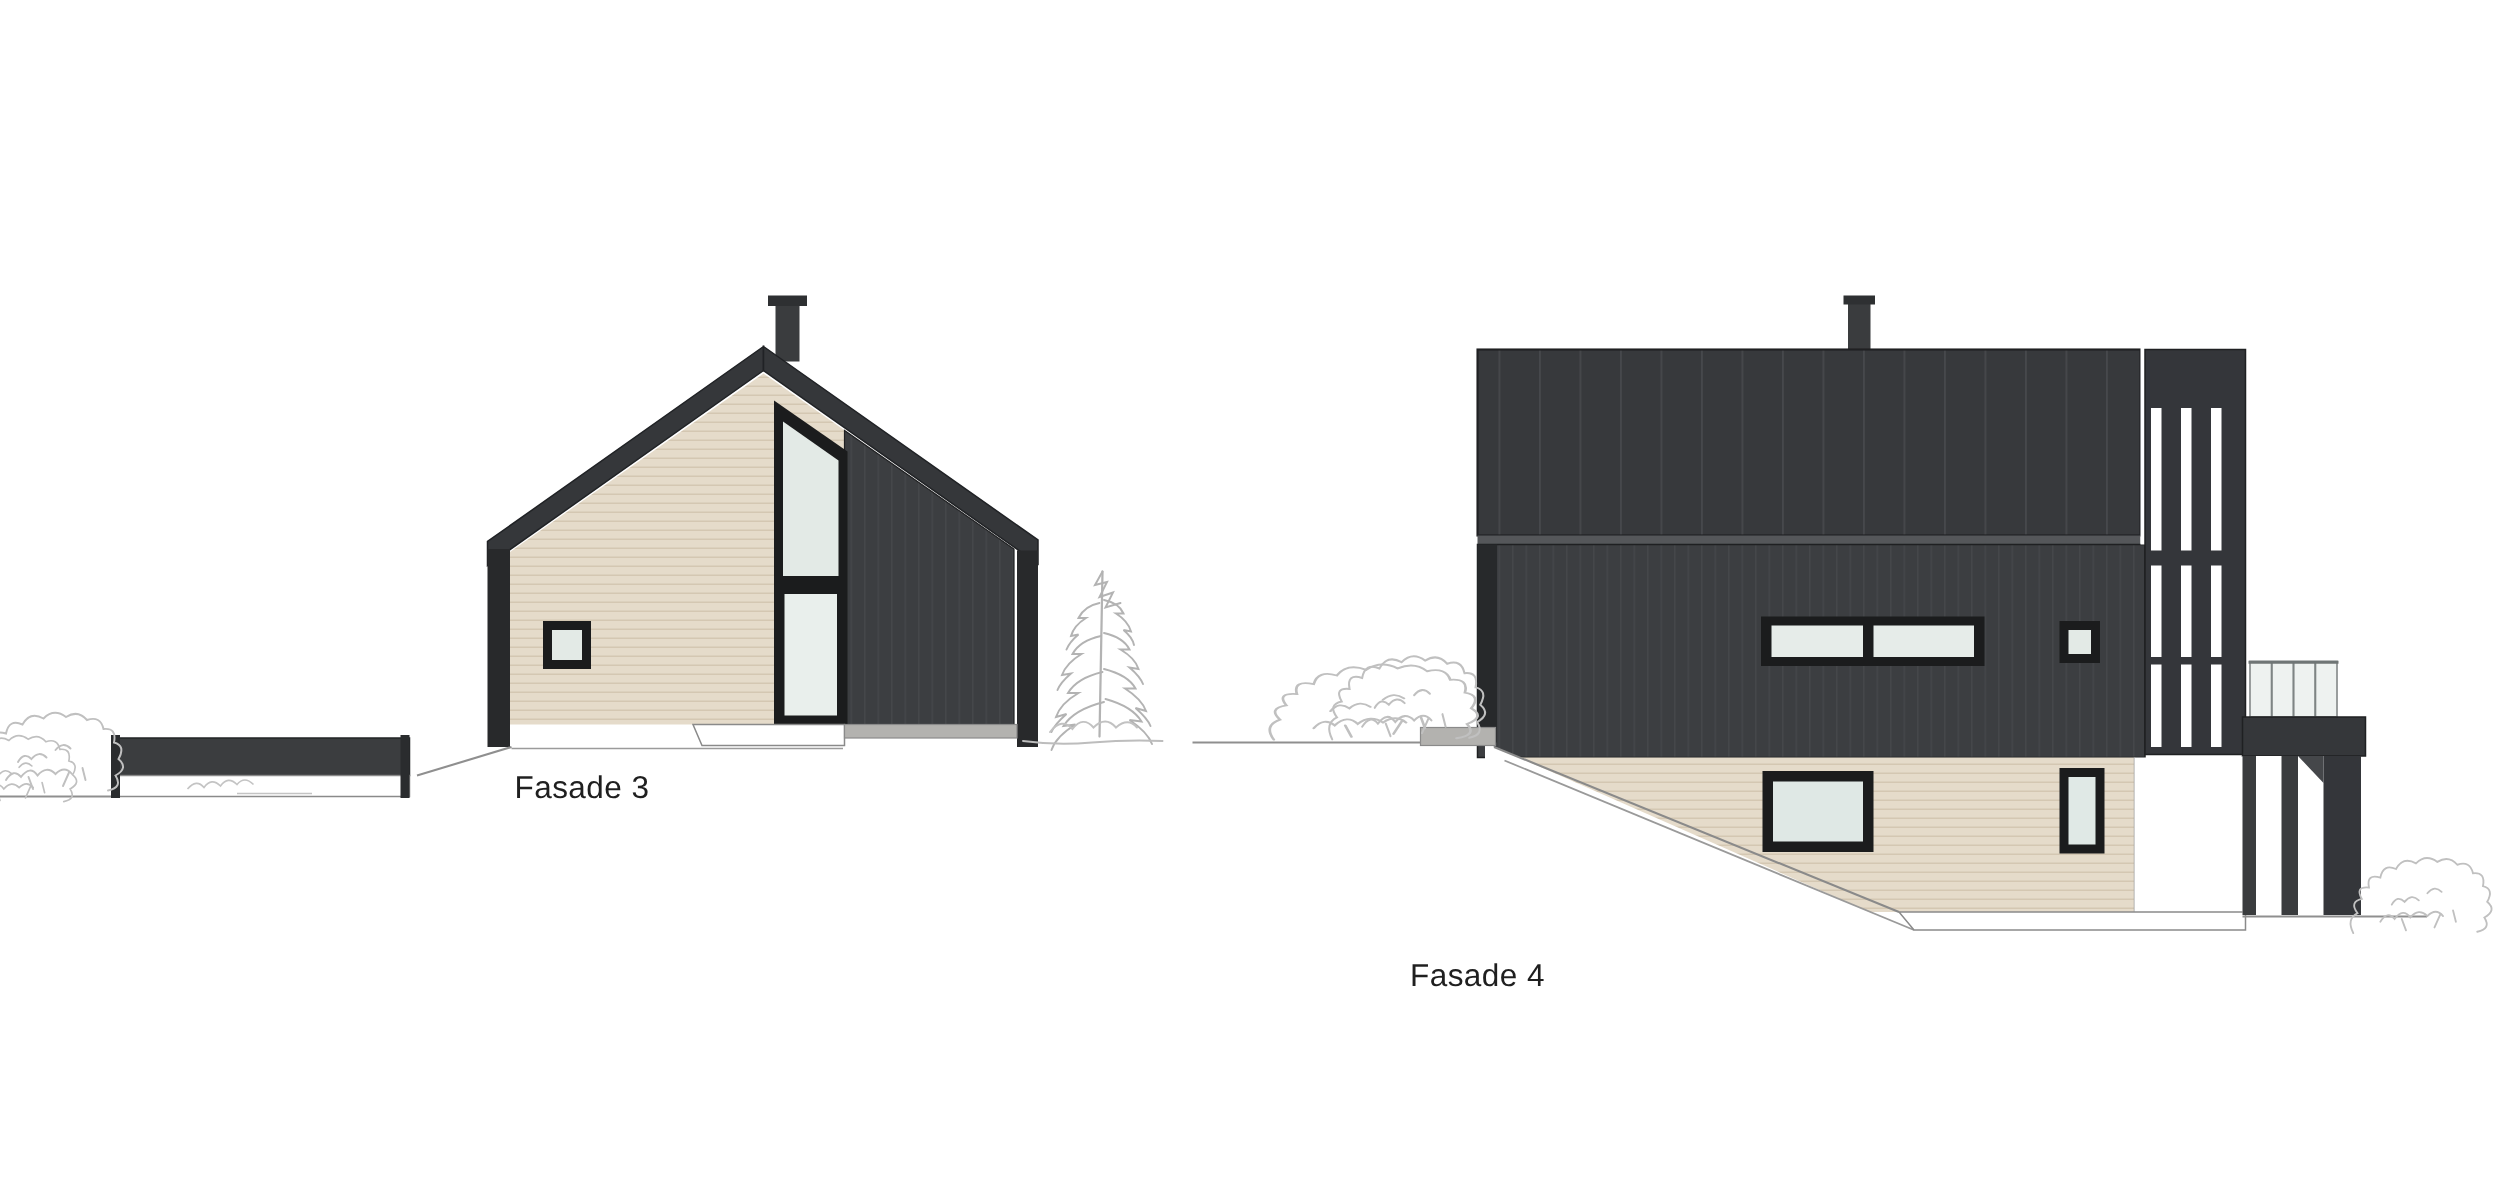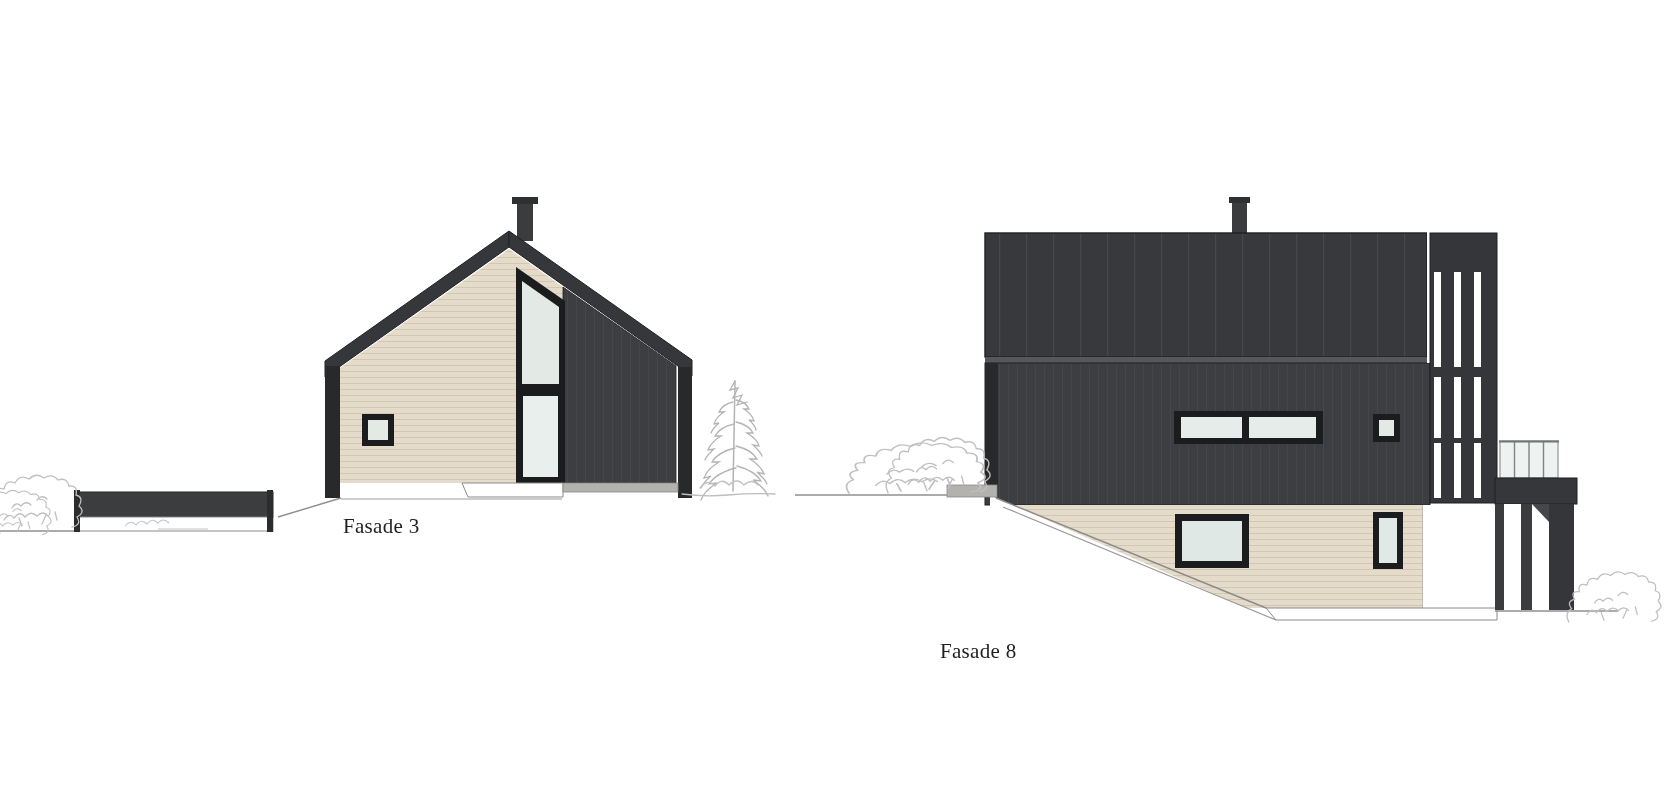--- a/index.html
+++ b/index.html
@@ -1,17 +1,17 @@
 <!DOCTYPE html>
 <html><head>
 <meta charset="utf-8">
 <style>
   html,body{margin:0;padding:0;background:#fff;}
   #canvas{position:relative;width:1670px;height:792px;background:#fff;overflow:hidden;
-          font-family:Liberation Serif, serif;}
+          font-family:Liberation Sans, sans-serif;}
   #scene{position:absolute;left:0;top:0;}
   .elev-label{position:absolute;font-size:21px;color:#1f1f1f;letter-spacing:.3px;}
   #label-f3{left:343px;top:514px;}
   #label-f4{left:940px;top:639px;}
 </style>
 </head>
 <body>
 
 <div id="canvas">
 
@@ -166,14 +166,14 @@
       <path d="M736,422 q13,3 17,11 l-6,0 q10,6 12,13 l-6,-1 q7,6 9,11"></path>
       <path d="M736,446 q16,4 21,13 l-7,0 q11,7 14,15 l-7,-2 q8,7 10,12"></path>
       <path d="M737,466 q18,5 24,15 l-8,-1 q12,8 15,16"></path>
       <path d="M700,488 q8,-10 15,-2 q7,-9 14,-1 q8,-8 15,0 q8,-7 14,0" stroke="#c2c2c2"></path>
       <path d="M682,494 q22,3 46,1 q24,-2 47,-1" stroke="#bdbdbd"></path>
     </g>
   </g>
 </svg>
 
   <div class="elev-label" id="label-f3">Fasade 3</div>
-  <div class="elev-label" id="label-f4">Fasade 8</div>
+  <div class="elev-label" id="label-f4">Fasade 4</div>
 </div>
 
 </body></html>

